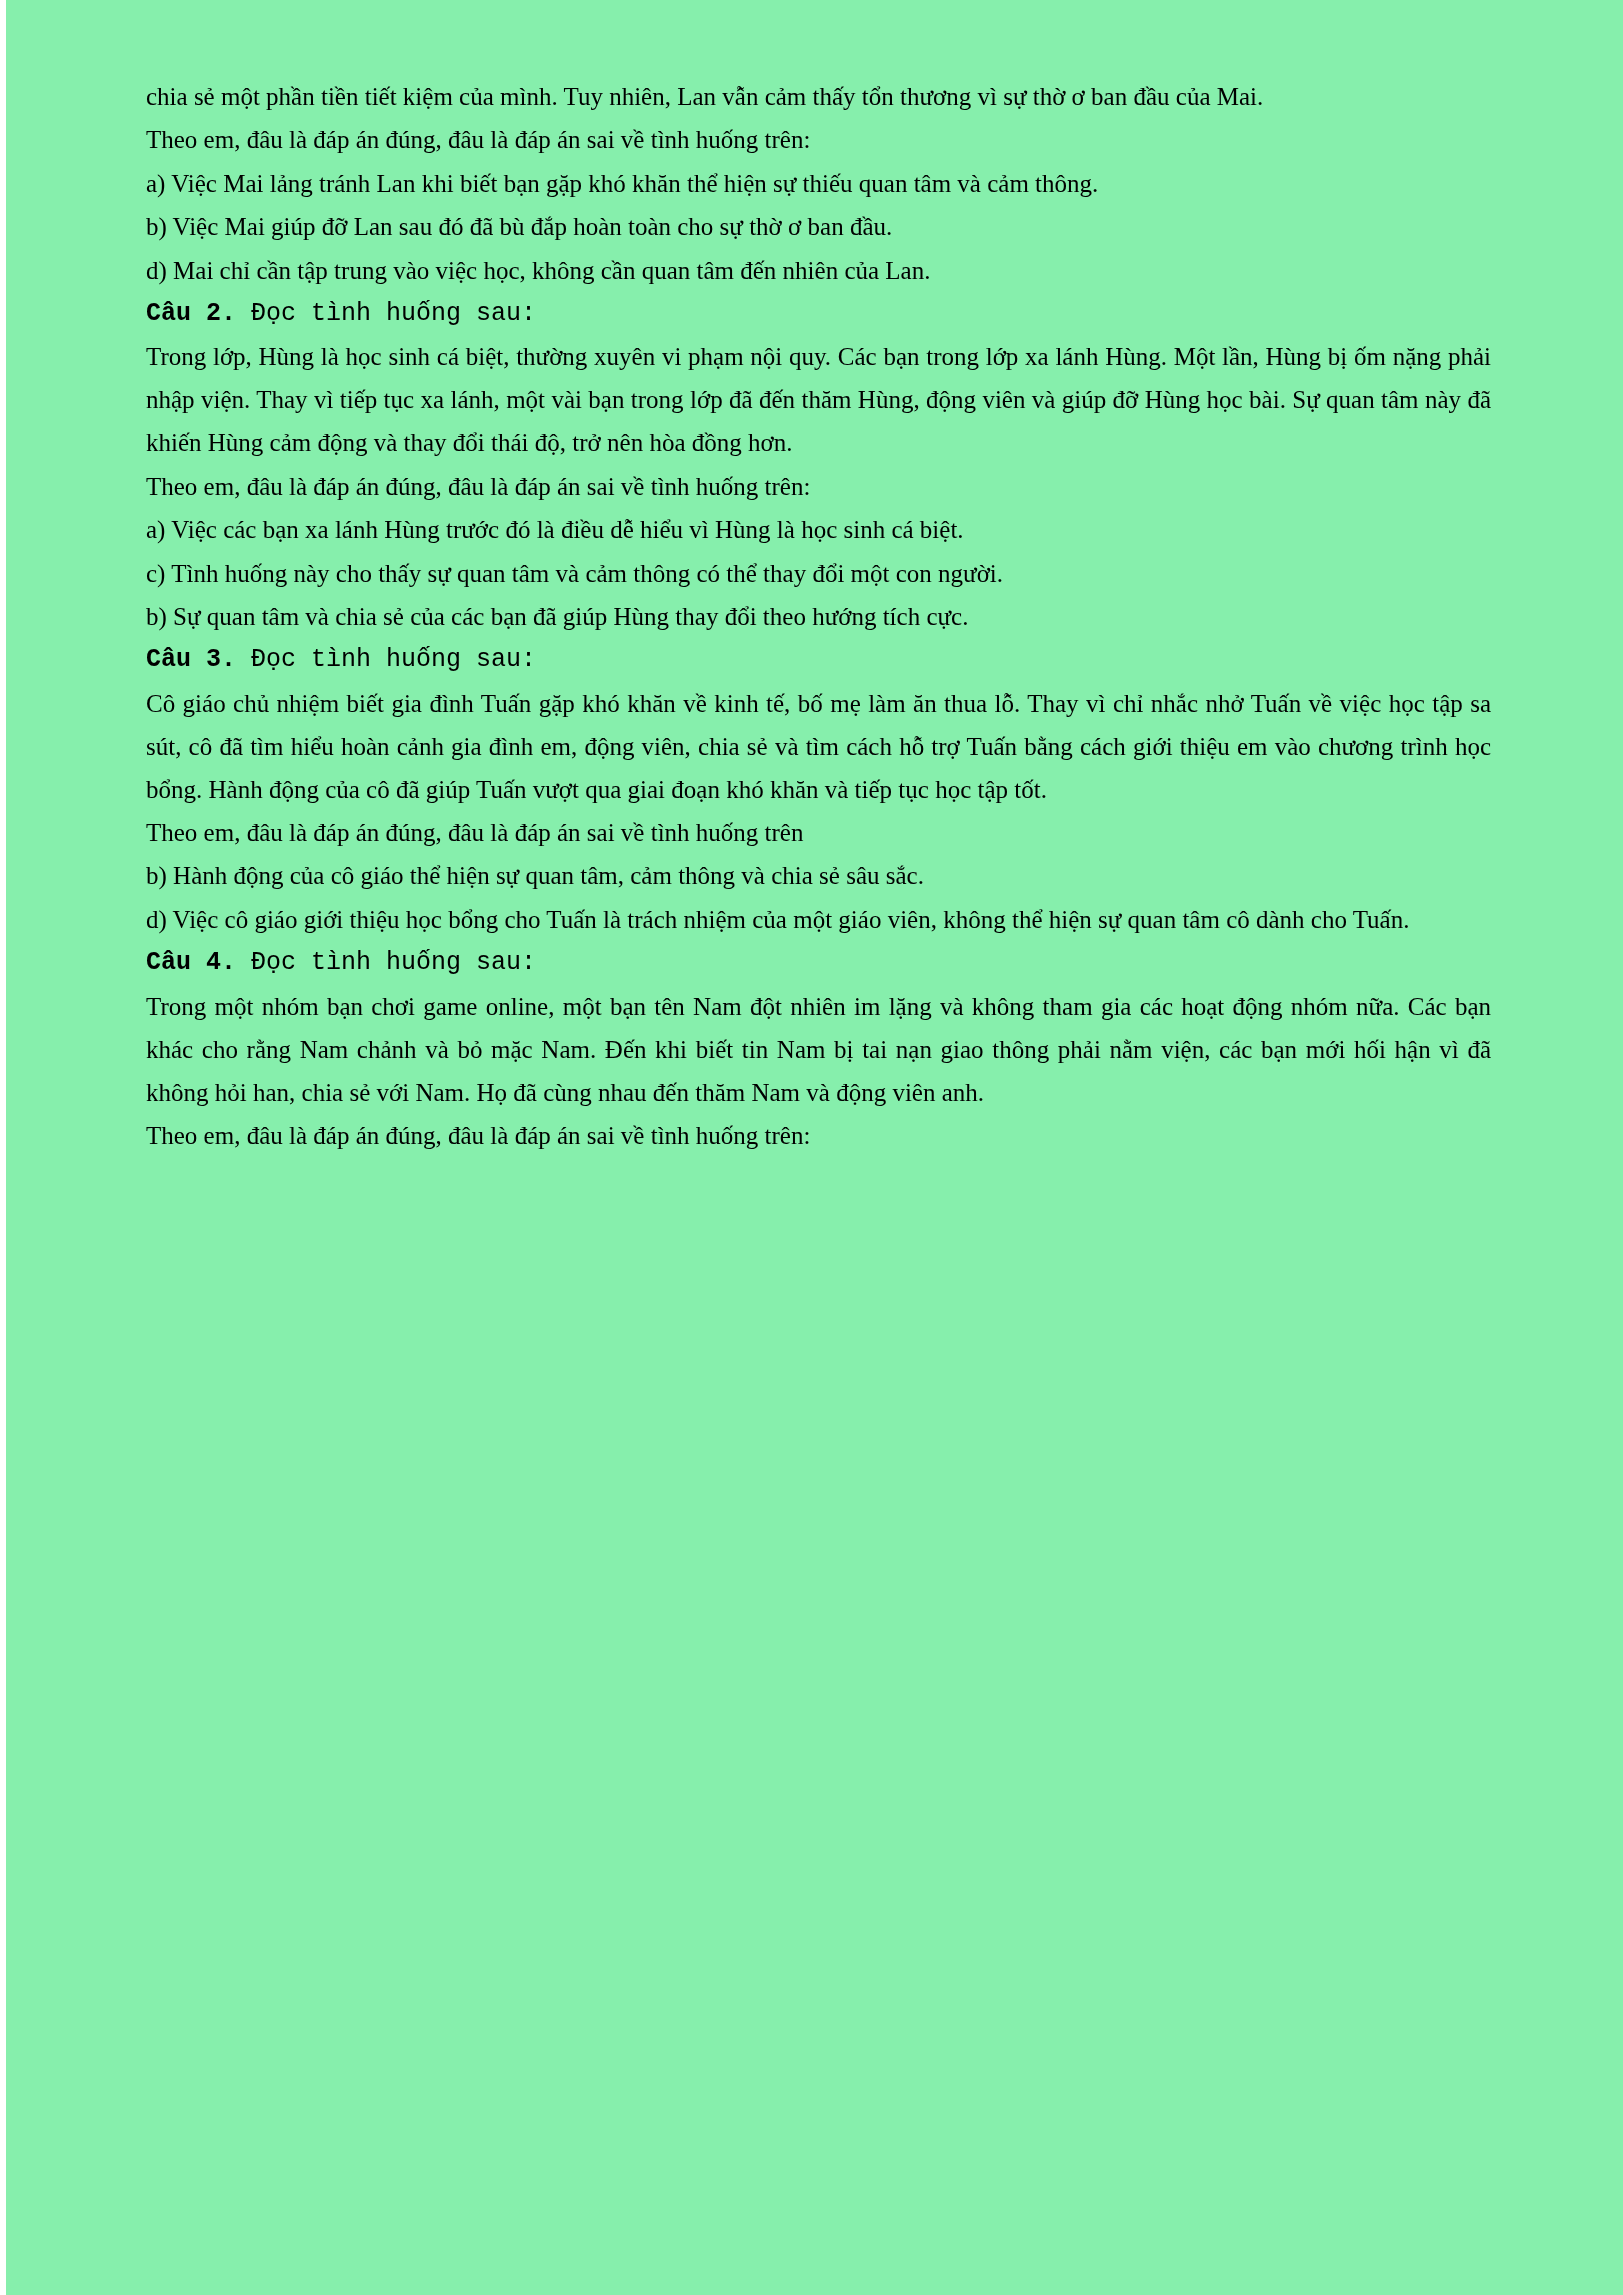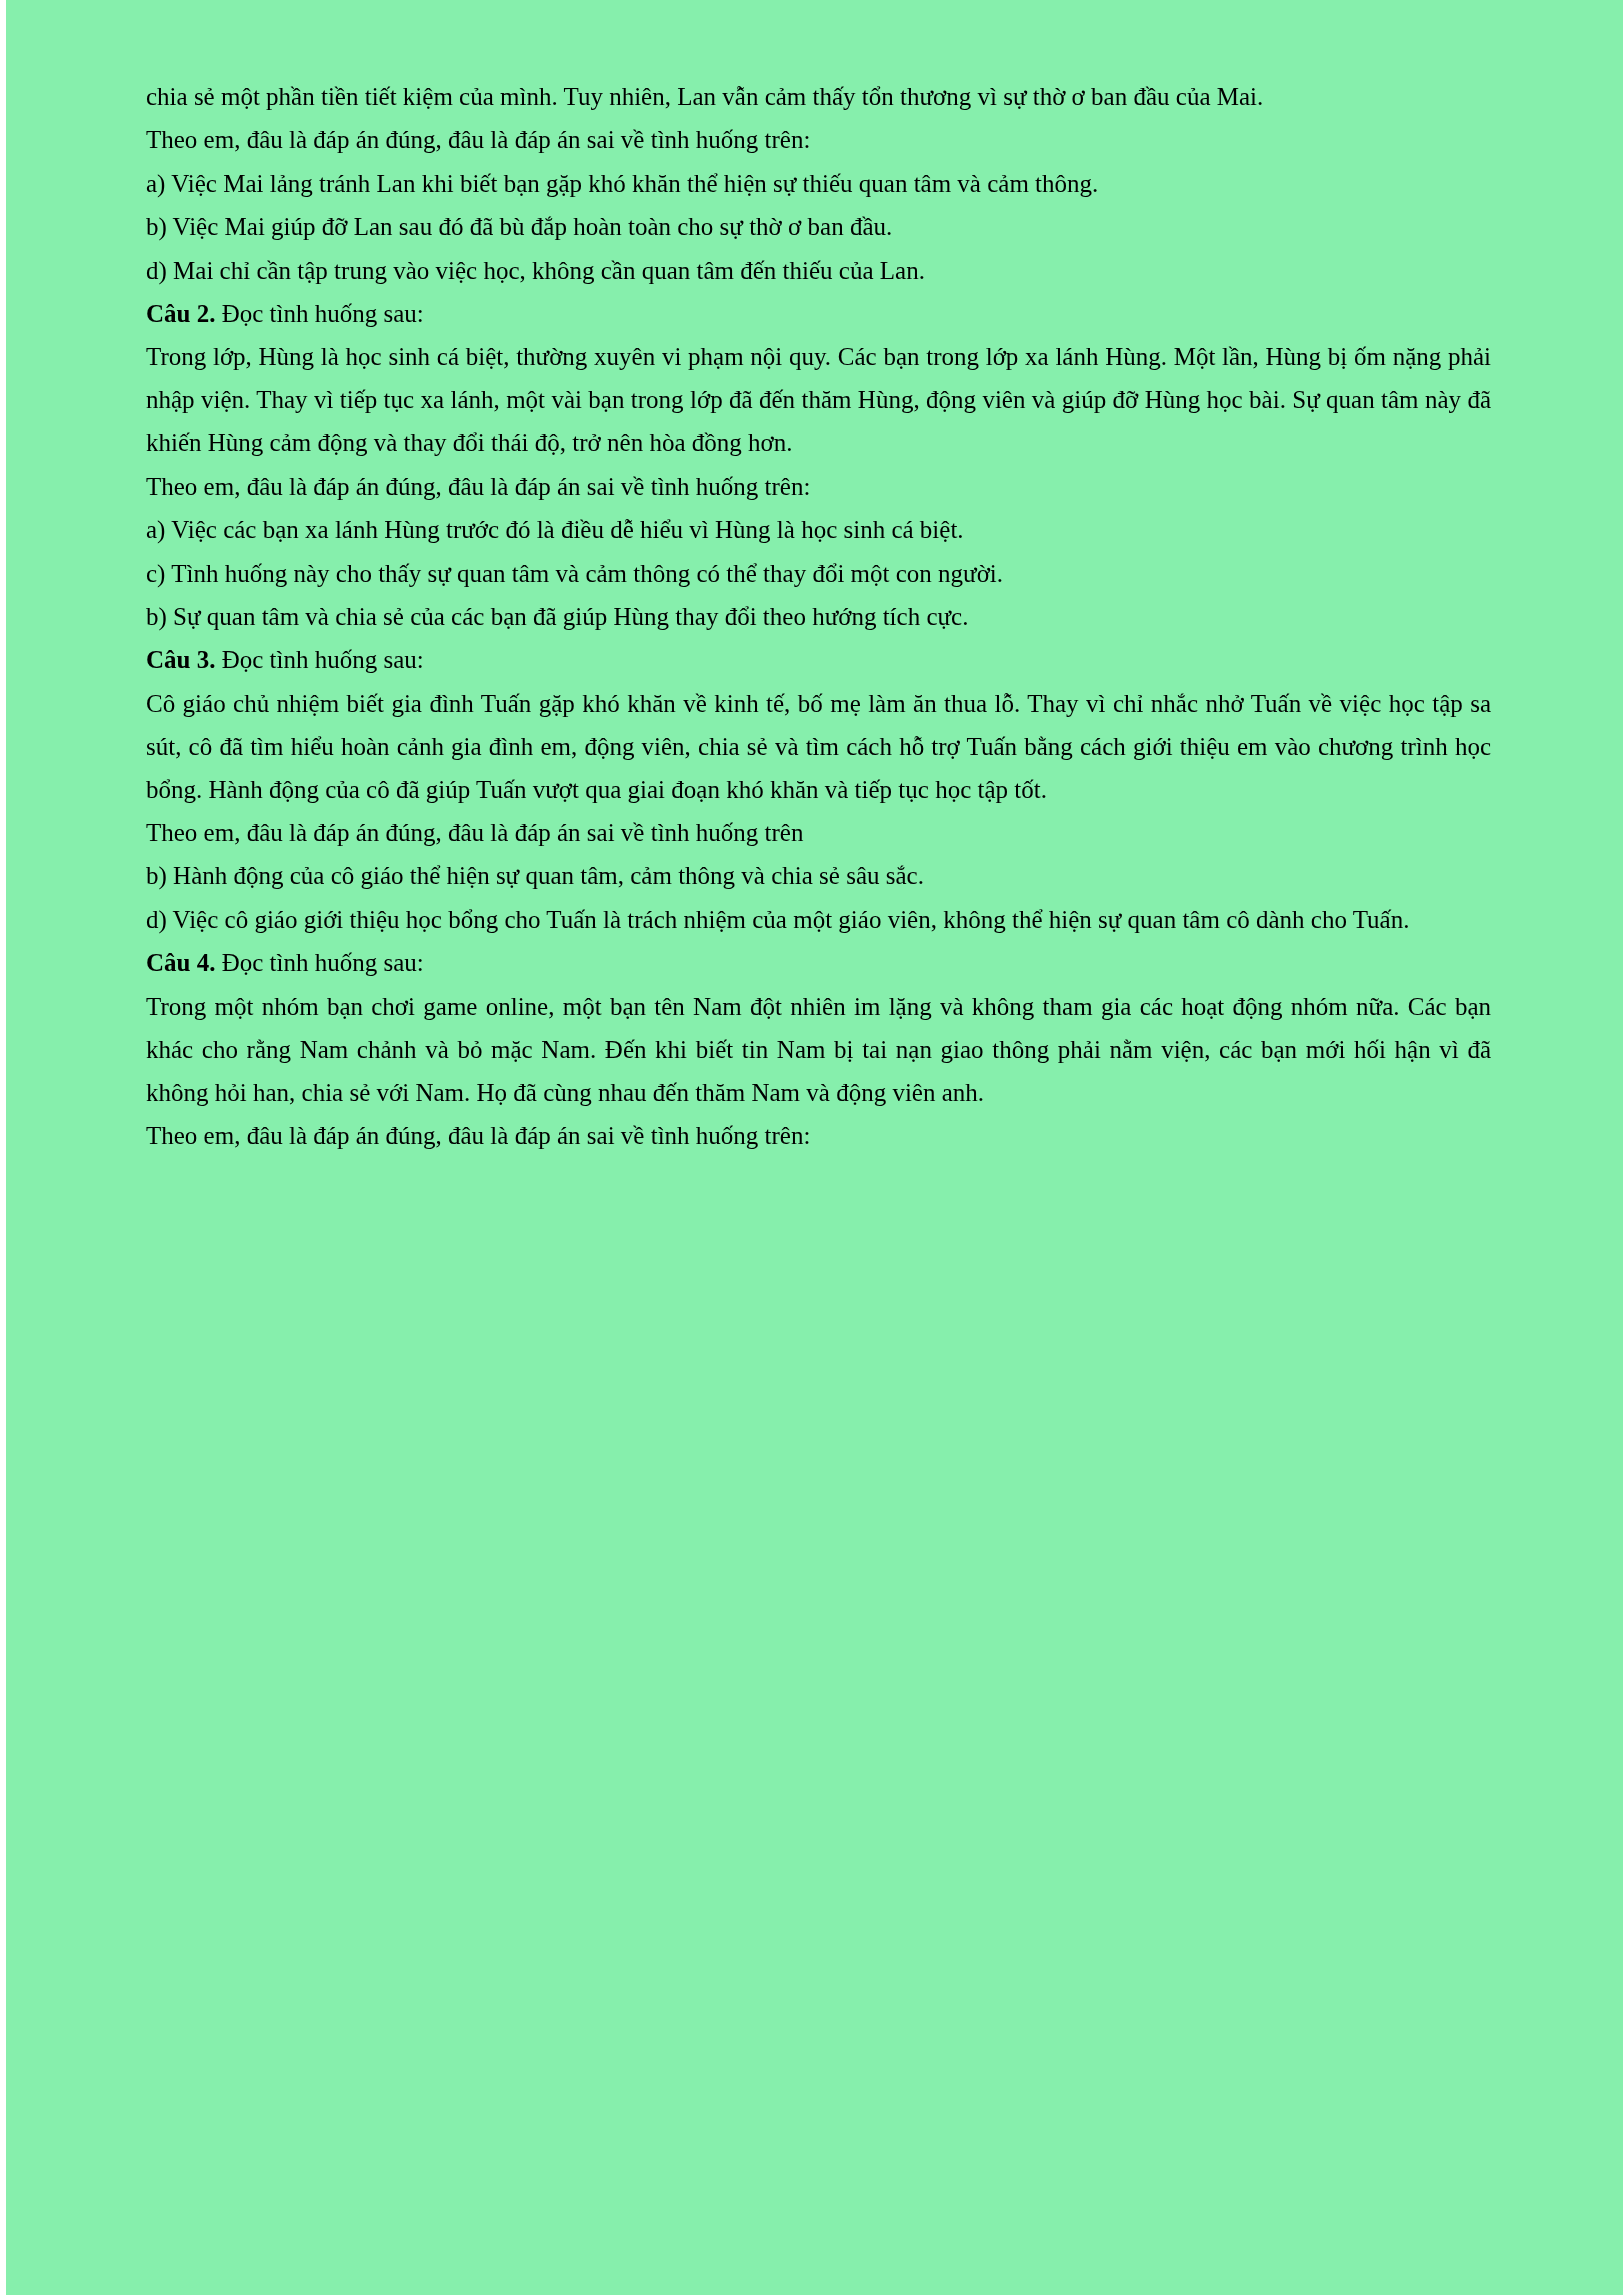--- a/index.html
+++ b/index.html
@@ -28,38 +28,39 @@
   .doc p {
     margin: 0 0 0.4px 0;
     text-align: justify;
     text-justify: inter-word;
   }
   .para-cont {
     
   }
   .q-head {
     font-weight: bold;
+    font-family: Liberation Mono, monospace;
   }
   .q-head .q-rest {
     font-weight: normal;
   }
 </style>
 </head>
 <body>
 
 <div class="page">
   <div class="doc">
 
     <p class="para-cont">chia sẻ một phần tiền tiết kiệm của mình. Tuy nhiên, Lan vẫn cảm thấy tổn thương vì sự thờ ơ ban đầu của Mai.</p>
 
     <p>Theo em, đâu là đáp án đúng, đâu là đáp án sai về tình huống trên:</p>
 
     <p>a) Việc Mai lảng tránh Lan khi biết bạn gặp khó khăn thể hiện sự thiếu quan tâm và cảm thông.</p>
     <p>b) Việc Mai giúp đỡ Lan sau đó đã bù đắp hoàn toàn cho sự thờ ơ ban đầu.</p>
-    <p>d) Mai chỉ cần tập trung vào việc học, không cần quan tâm đến thiếu của Lan.</p>
+    <p>d) Mai chỉ cần tập trung vào việc học, không cần quan tâm đến nhiên của Lan.</p>
 
     <p class="q-head"><span>Câu 2.</span><span class="q-rest"> Đọc tình huống sau:</span></p>
 
     <p>Trong lớp, Hùng là học sinh cá biệt, thường xuyên vi phạm nội quy. Các bạn trong lớp xa lánh Hùng. Một lần, Hùng bị ốm nặng phải nhập viện. Thay vì tiếp tục xa lánh, một vài bạn trong lớp đã đến thăm Hùng, động viên và giúp đỡ Hùng học bài. Sự quan tâm này đã khiến Hùng cảm động và thay đổi thái độ, trở nên hòa đồng hơn.</p>
     <p>Theo em, đâu là đáp án đúng, đâu là đáp án sai về tình huống trên:</p>
     <p>a) Việc các bạn xa lánh Hùng trước đó là điều dễ hiểu vì Hùng là học sinh cá biệt.</p>
     <p>c) Tình huống này cho thấy sự quan tâm và cảm thông có thể thay đổi một con người.</p>
     <p>b) Sự quan tâm và chia sẻ của các bạn đã giúp Hùng thay đổi theo hướng tích cực.</p>
 
     <p class="q-head"><span>Câu 3.</span><span class="q-rest"> Đọc tình huống sau:</span></p>

